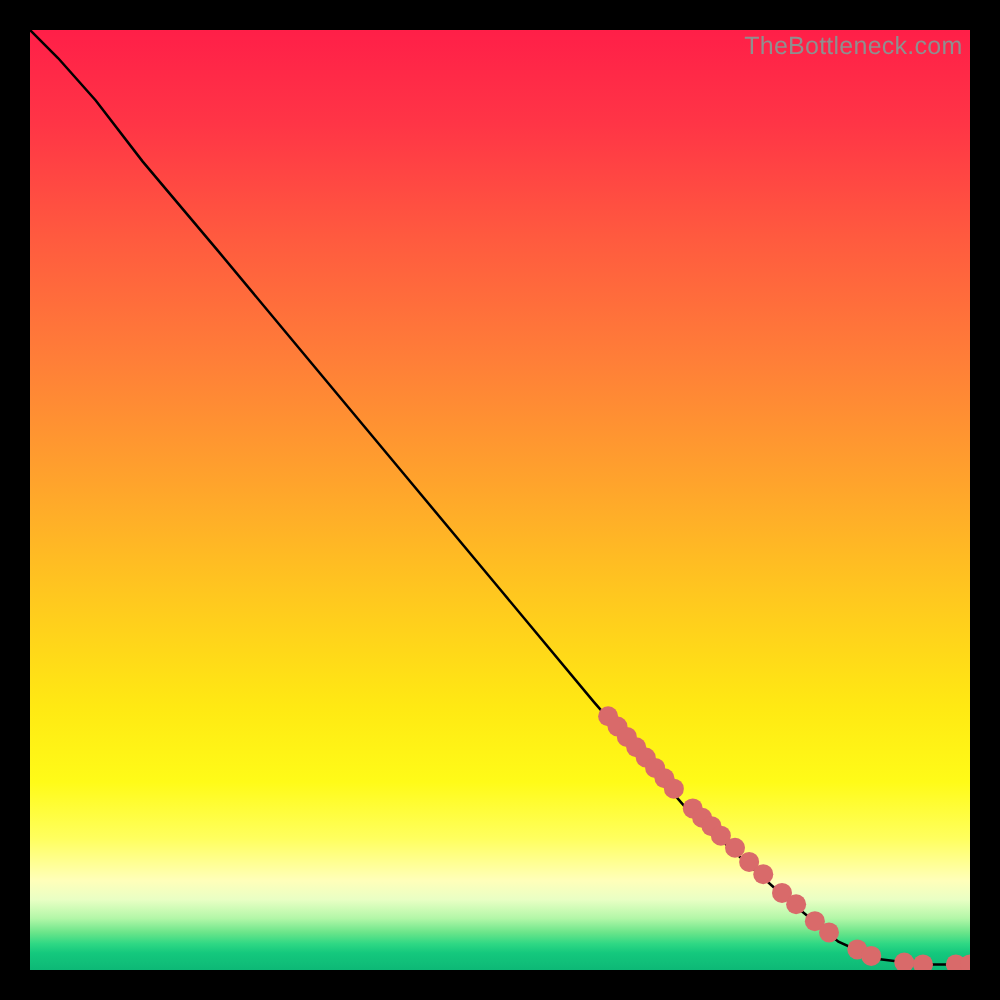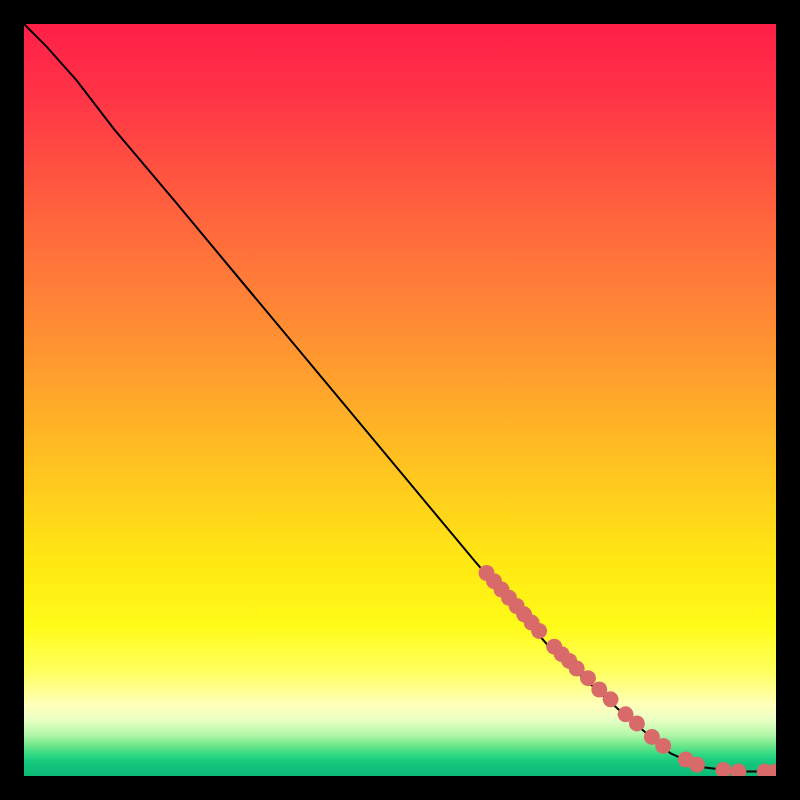--- a/index.html
+++ b/index.html
@@ -86,13 +86,14 @@
         <circle cx="627.9" cy="712.9" r="8" fill="#d96a6a"></circle>
         <circle cx="639.2" cy="721.9" r="8" fill="#d96a6a"></circle>
         <circle cx="661.8" cy="735.5" r="8" fill="#d96a6a"></circle>
         <circle cx="673.0" cy="740.7" r="8" fill="#d96a6a"></circle>
         <circle cx="699.4" cy="746.0" r="8" fill="#d96a6a"></circle>
         <circle cx="714.4" cy="747.5" r="8" fill="#d96a6a"></circle>
         <circle cx="740.7" cy="747.5" r="8" fill="#d96a6a"></circle>
         <circle cx="752.0" cy="747.5" r="8" fill="#d96a6a"></circle>
       </g>
   </svg>
+  <div class="watermark">TheBottleneck.com</div>
 </div>
 
 </body></html>

